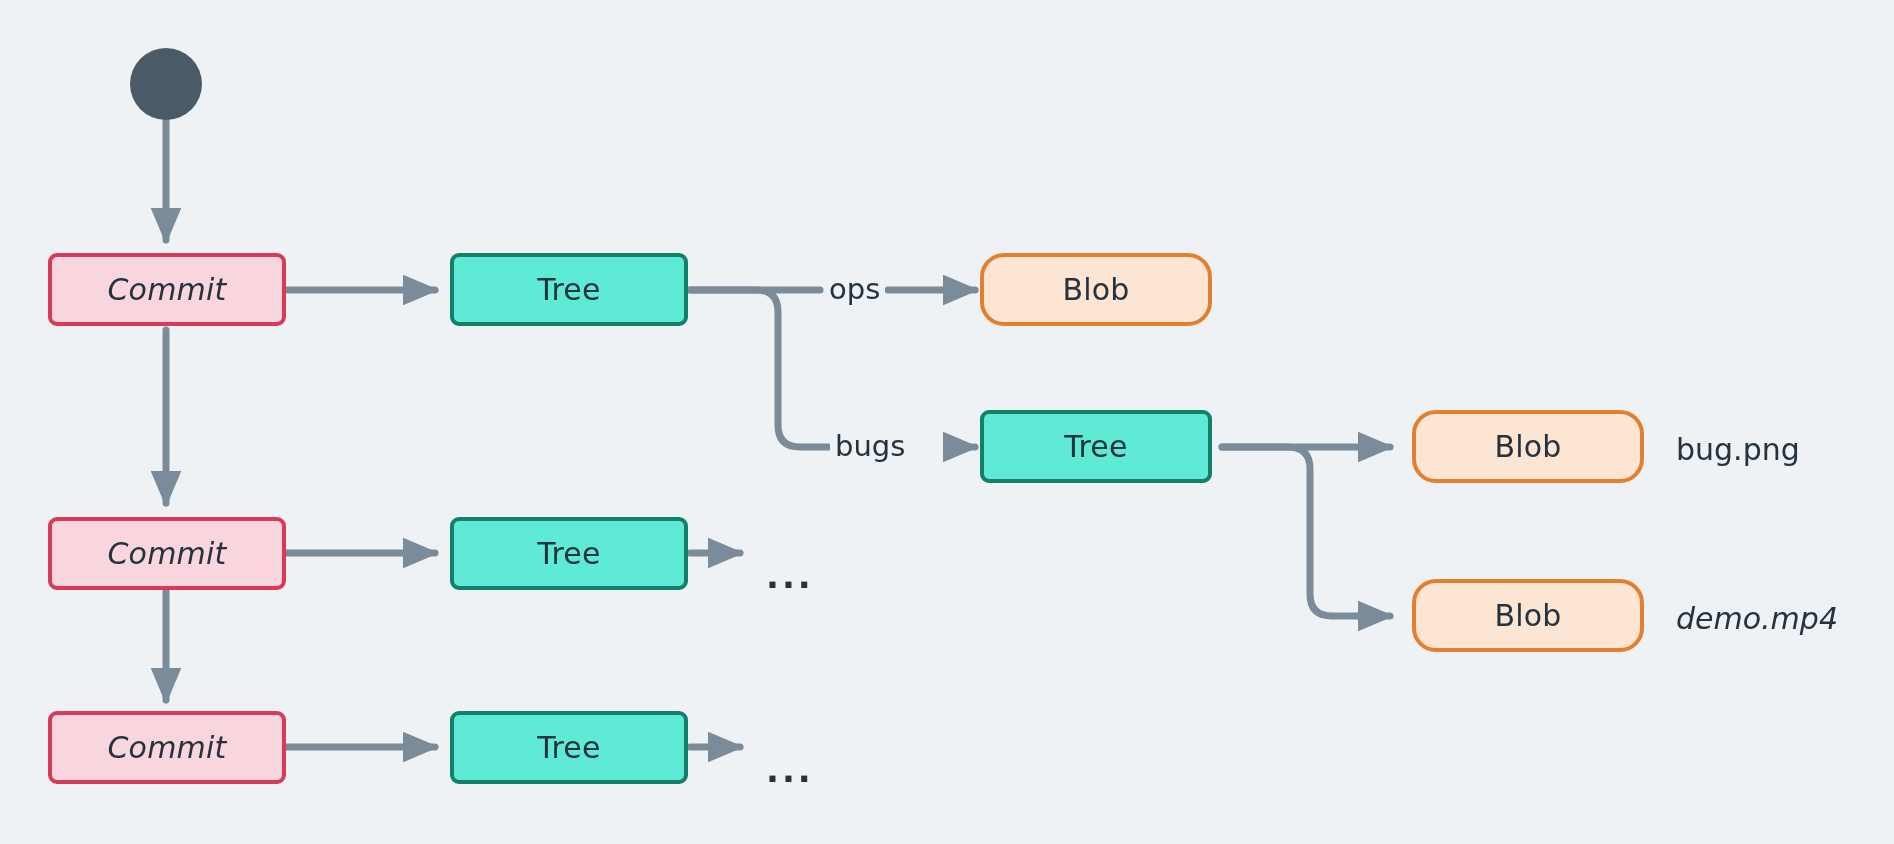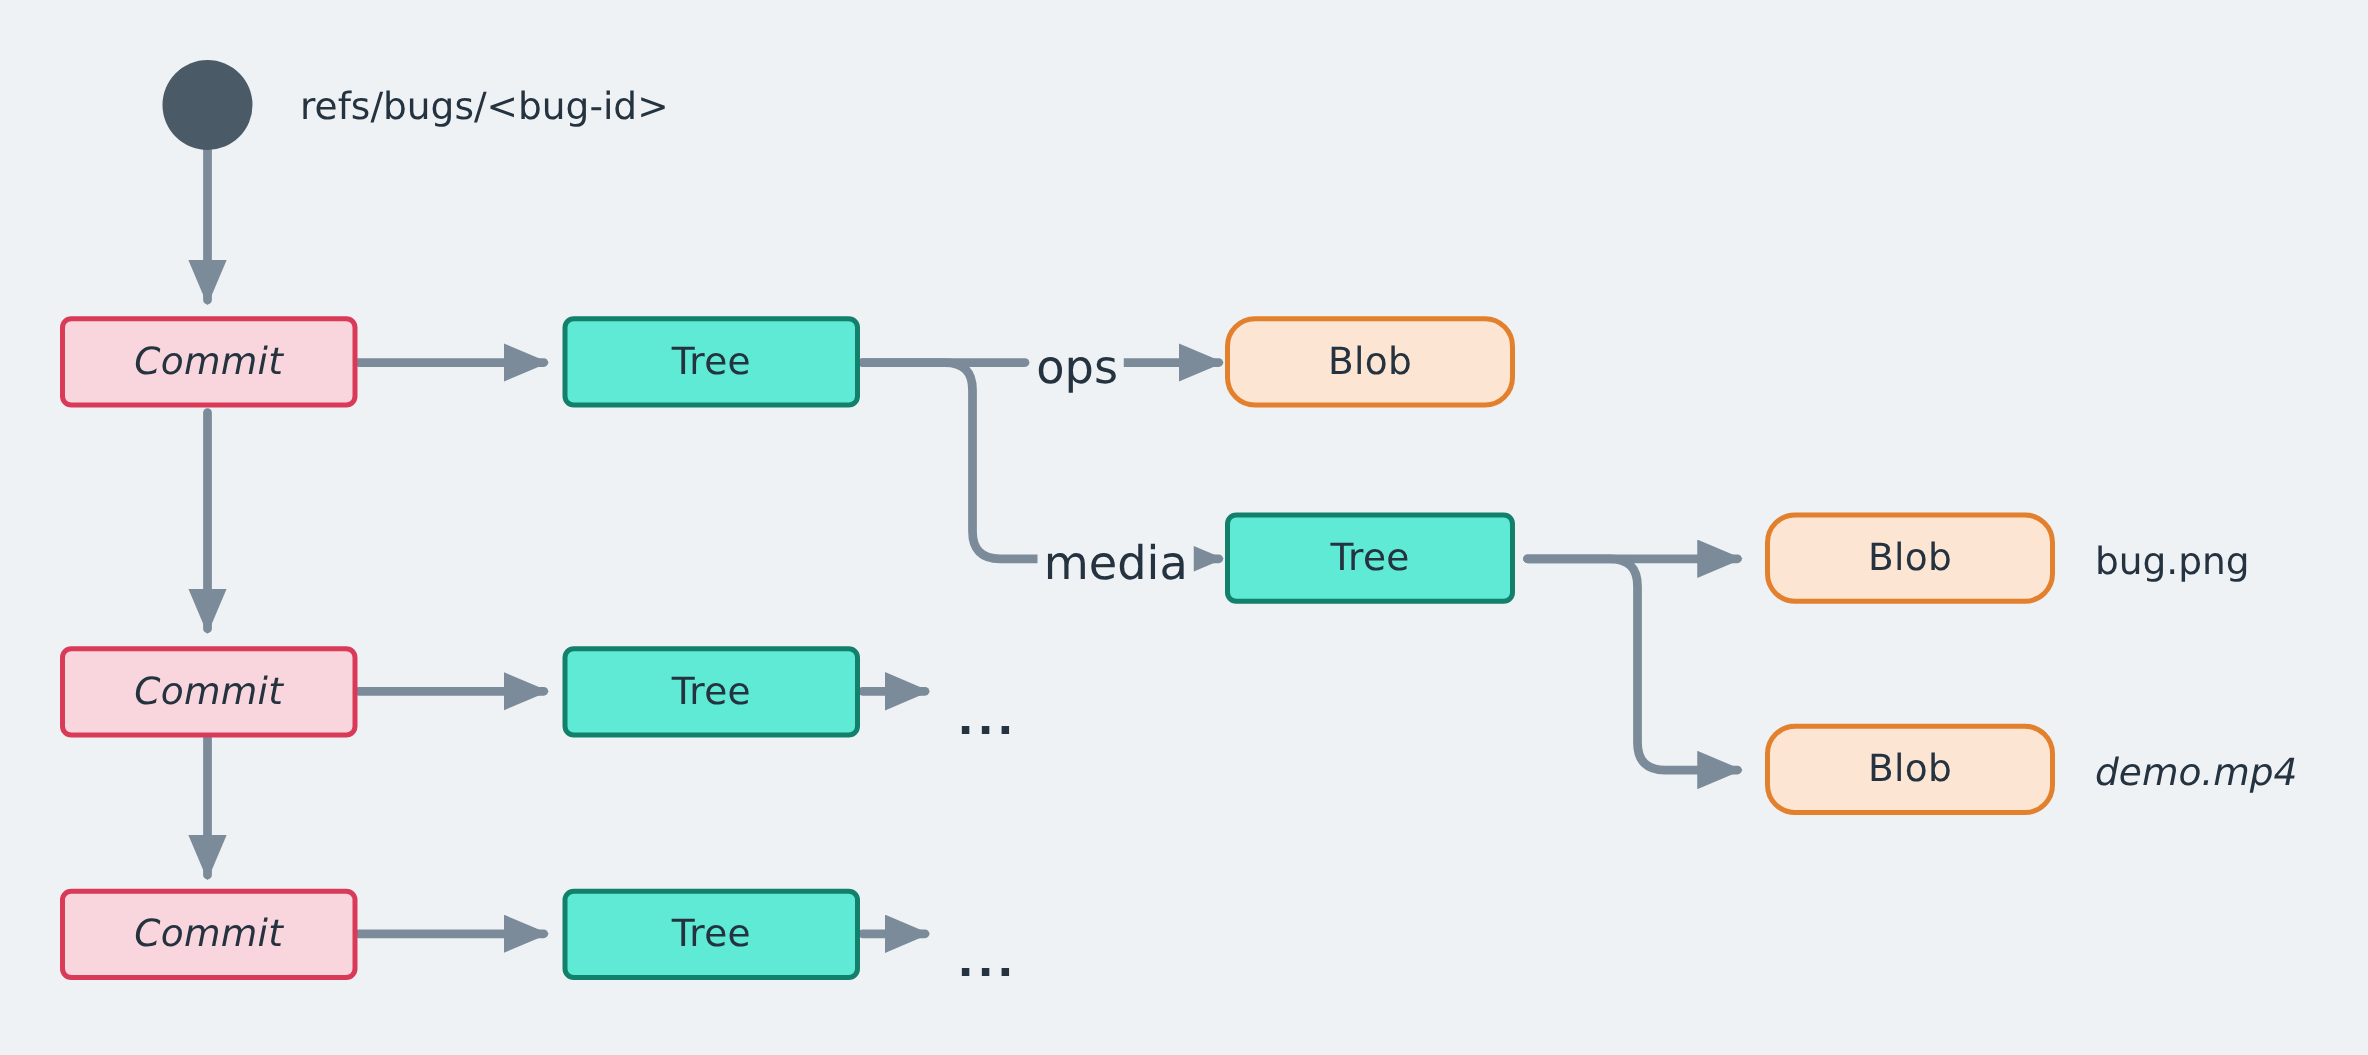--- a/index.html
+++ b/index.html
@@ -62,21 +62,21 @@
   }
   .plain-label {
     position: absolute;
     font-size: 30px;
     color: #24333f;
     white-space: nowrap;
     z-index: 4;
   }
   .edge-label {
     position: absolute;
-    font-size: 37px;
+    font-size: 29px;
     color: #24333f;
     background: #eef2f5;
     white-space: nowrap;
     padding: 0 5px;
     z-index: 4;
   }
   .ellipsis {
     position: absolute;
     font-size: 34px;
     font-weight: 700;
@@ -119,21 +119,20 @@
 
       <line x1="1222" y1="447" x2="1390" y2="447" marker-end="url(#arrowhead)"></line>
       <path d="M1222,447 L1288,447 Q1310,447 1310,469 L1310,594 Q1310,616 1332,616 L1390,616" marker-end="url(#arrowhead)"></path>
 
       <line x1="690" y1="553" x2="740" y2="553" marker-end="url(#arrowhead)"></line>
       <line x1="690" y1="747" x2="740" y2="747" marker-end="url(#arrowhead)"></line>
     </g>
   </svg>
 
   <div class="ref-dot" style="left:130px; top:48px; width:72px; height:72px;"></div>
-  <div class="plain-label" style="left:240px; top:68px;">refs/bugs/&lt;bug-id&gt;</div>
 
   <div class="node node-commit" style="left:48px; top:253px; width:238px; height:73px;">
     <span>Commit</span>
   </div>
   <div class="node node-commit" style="left:48px; top:517px; width:238px; height:73px;">
     <span>Commit</span>
   </div>
   <div class="node node-commit" style="left:48px; top:711px; width:238px; height:73px;">
     <span>Commit</span>
   </div>
@@ -142,21 +141,21 @@
     <span>Tree</span>
   </div>
   <div class="node node-tree" style="left:450px; top:517px; width:238px; height:73px;">
     <span>Tree</span>
   </div>
   <div class="node node-tree" style="left:450px; top:711px; width:238px; height:73px;">
     <span>Tree</span>
   </div>
 
   <div class="edge-label" style="left:824px; top:272px;">ops</div>
-  <div class="edge-label" style="left:830px; top:429px;">media</div>
+  <div class="edge-label" style="left:830px; top:429px;">bugs</div>
 
   <div class="node node-blob" style="left:980px; top:253px; width:232px; height:73px;">
     <span>Blob</span>
   </div>
 
   <div class="node node-tree" style="left:980px; top:410px; width:232px; height:73px;">
     <span>Tree</span>
   </div>
 
   <div class="node node-blob" style="left:1412px; top:410px; width:232px; height:73px;">

